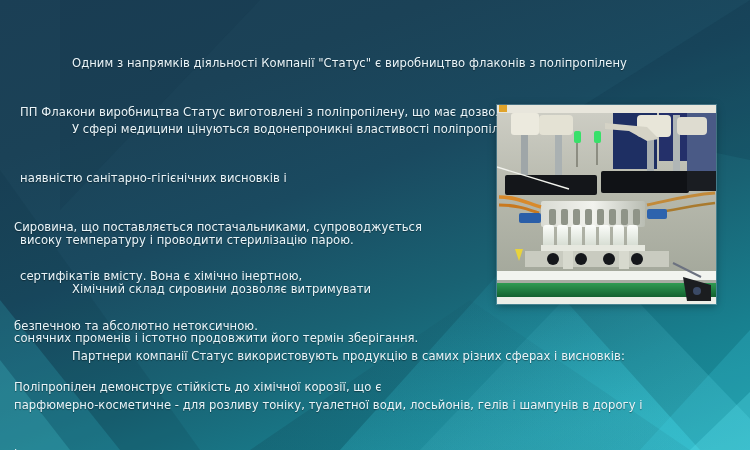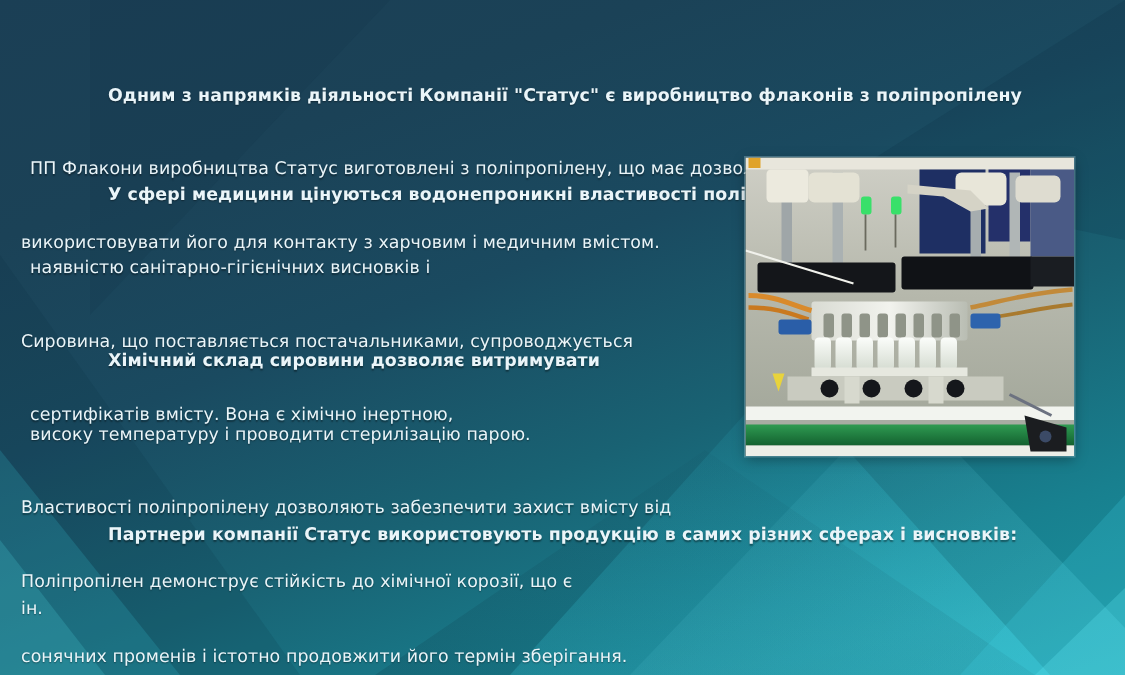--- a/index.html
+++ b/index.html
@@ -49,21 +49,21 @@
     text-shadow: 0 1px 1px rgba(0,0,0,0.38);
     white-space: pre-wrap;
   }
 
   .p-intro   { left: 14px; top: 22px;  width: 722px; }
   .p-med     { left: 14px; top: 88px;  width: 722px; }
   .p-chem    { left: 14px; top: 199px; width: 500px; }
   .p-partner { left: 14px; top: 315px; width: 722px; }
 
   .line { display: block; }
-  .line.indent { text-indent: 58px; font-weight: bold; }
+  .line.indent { text-indent: 58px; }
   .line.indent-sm { text-indent: 6px; }
 
   
   .photo-frame {
     position: absolute;
     left: 497px;
     top: 105px;
     width: 219px;
     height: 199px;
     overflow: hidden;
@@ -109,41 +109,41 @@
       <polygon points="560,120 750,0 750,160" fill="#0a2636" opacity="0.14"></polygon>
       <polygon points="60,0 260,0 60,210" fill="#0b2c3e" opacity="0.10"></polygon>
     </svg>
   </div>
 
   <div class="content">
 
     <div class="para p-intro">
       <span class="line indent">Одним з напрямків діяльності Компанії "Статус" є виробництво флаконів з поліпропілену</span>
       <span class="line indent-sm">ПП Флакони виробництва Статус виготовлені з поліпропілену, що має дозволи, які дають право</span>
-      <span class="line">використовувати його для контакту з харчовим і медичним вмістом.</span>
     </div>
 
     <div class="para p-med">
       <span class="line indent">У сфері медицини цінуються водонепроникні властивості поліпропілену, а також його гнучка</span>
       <span class="line indent-sm">наявністю санітарно-гігієнічних висновків і</span>
       <span class="line">Сировина, що поставляється постачальниками, супроводжується</span>
       <span class="line indent-sm">сертифікатів вмісту. Вона є хімічно інертною,</span>
+      <span class="line">безпечною та абсолютно нетоксичною.</span>
     </div>
 
     <div class="para p-chem">
+      <span class="line indent-sm">високу температуру і проводити стерилізацію парою.</span>
       <span class="line indent">Хімічний склад сировини дозволяє витримувати</span>
-      <span class="line indent-sm">високу температуру і проводити стерилізацію парою.</span>
-      <span class="line">Властивості поліпропілену дозволяють забезпечити захист вмісту від</span>
+      <span class="line">сонячних променів і істотно продовжити його термін зберігання.</span>
       <span class="line">Поліпропілен демонструє стійкість до хімічної корозії, що є</span>
-      <span class="line">сонячних променів і істотно продовжити його термін зберігання.</span>
       
     </div>
 
     <div class="para p-partner">
       <span class="line indent">Партнери компанії Статус використовують продукцію в самих різних сферах і висновків:</span>
+      <span class="line">парфюмерно-косметичне - для розливу тоніку, туалетної води, лосьйонів, гелів і шампунів в дорогу і</span>
       <span class="line">ін.</span>
 
       
       
 
       
 
       
 
       

